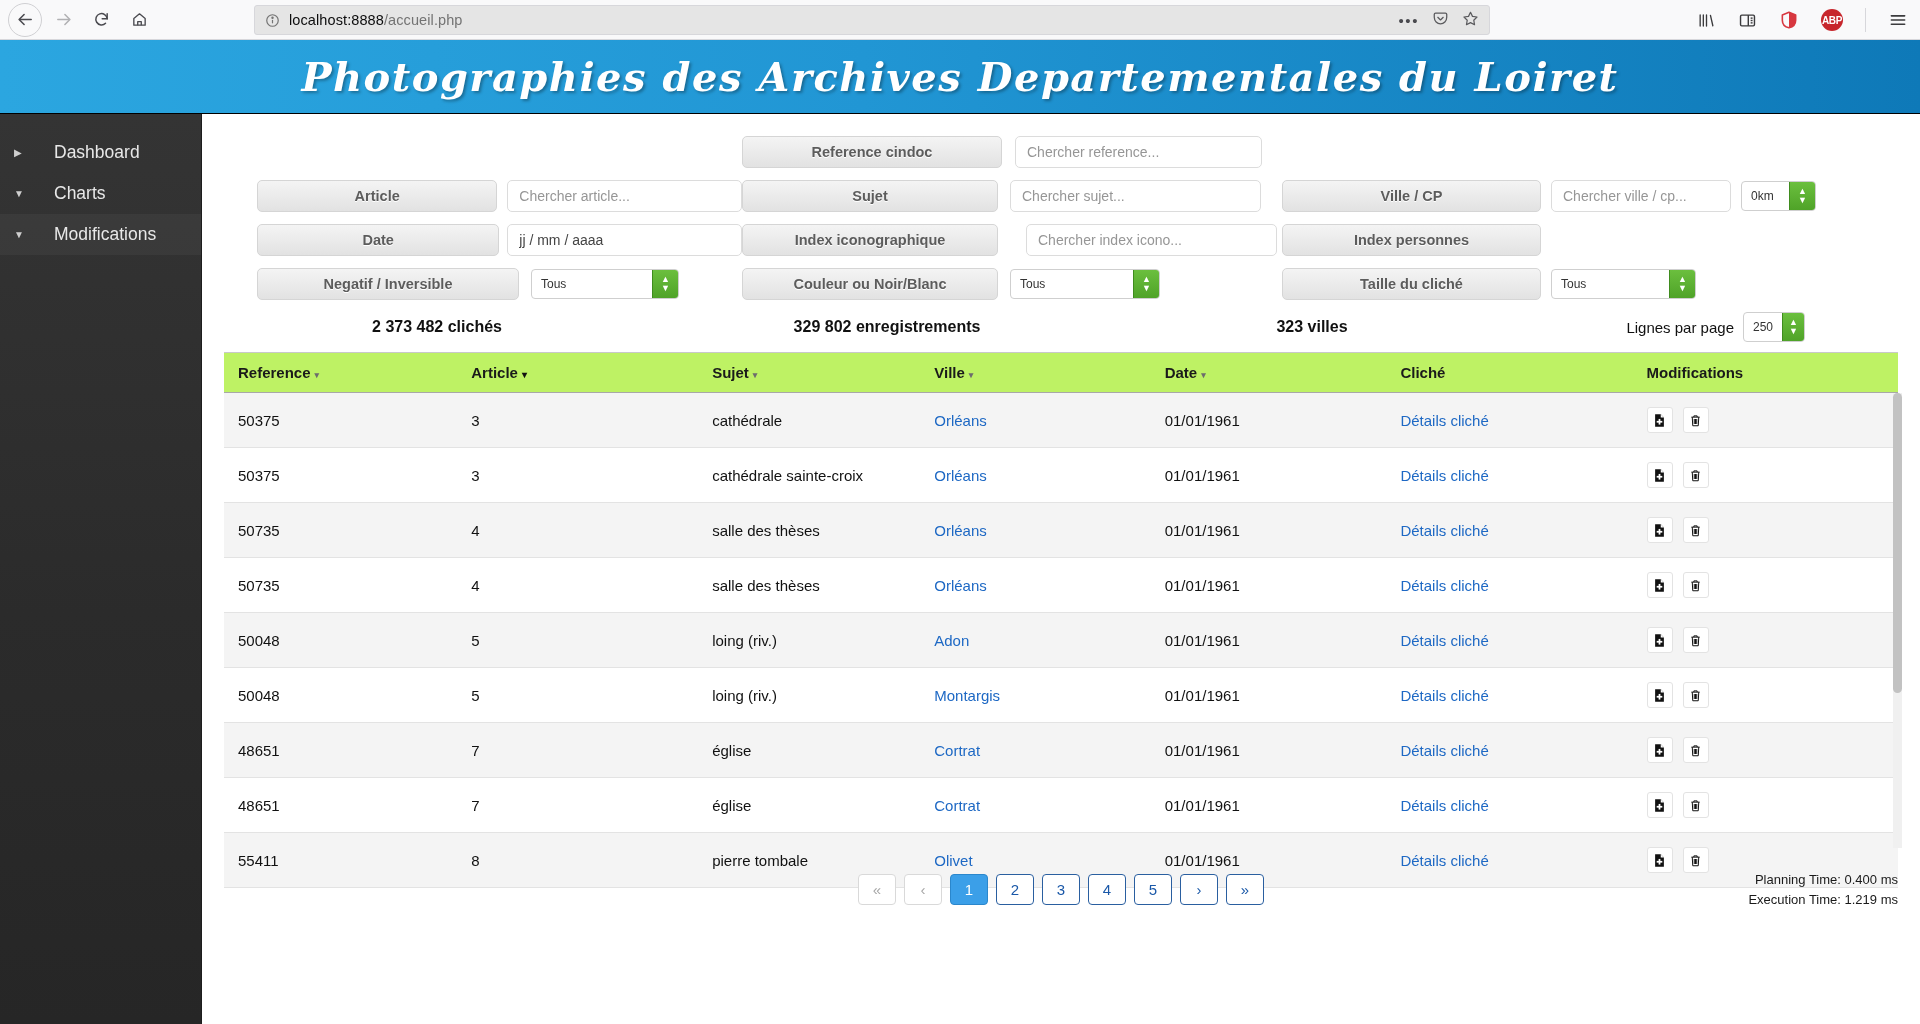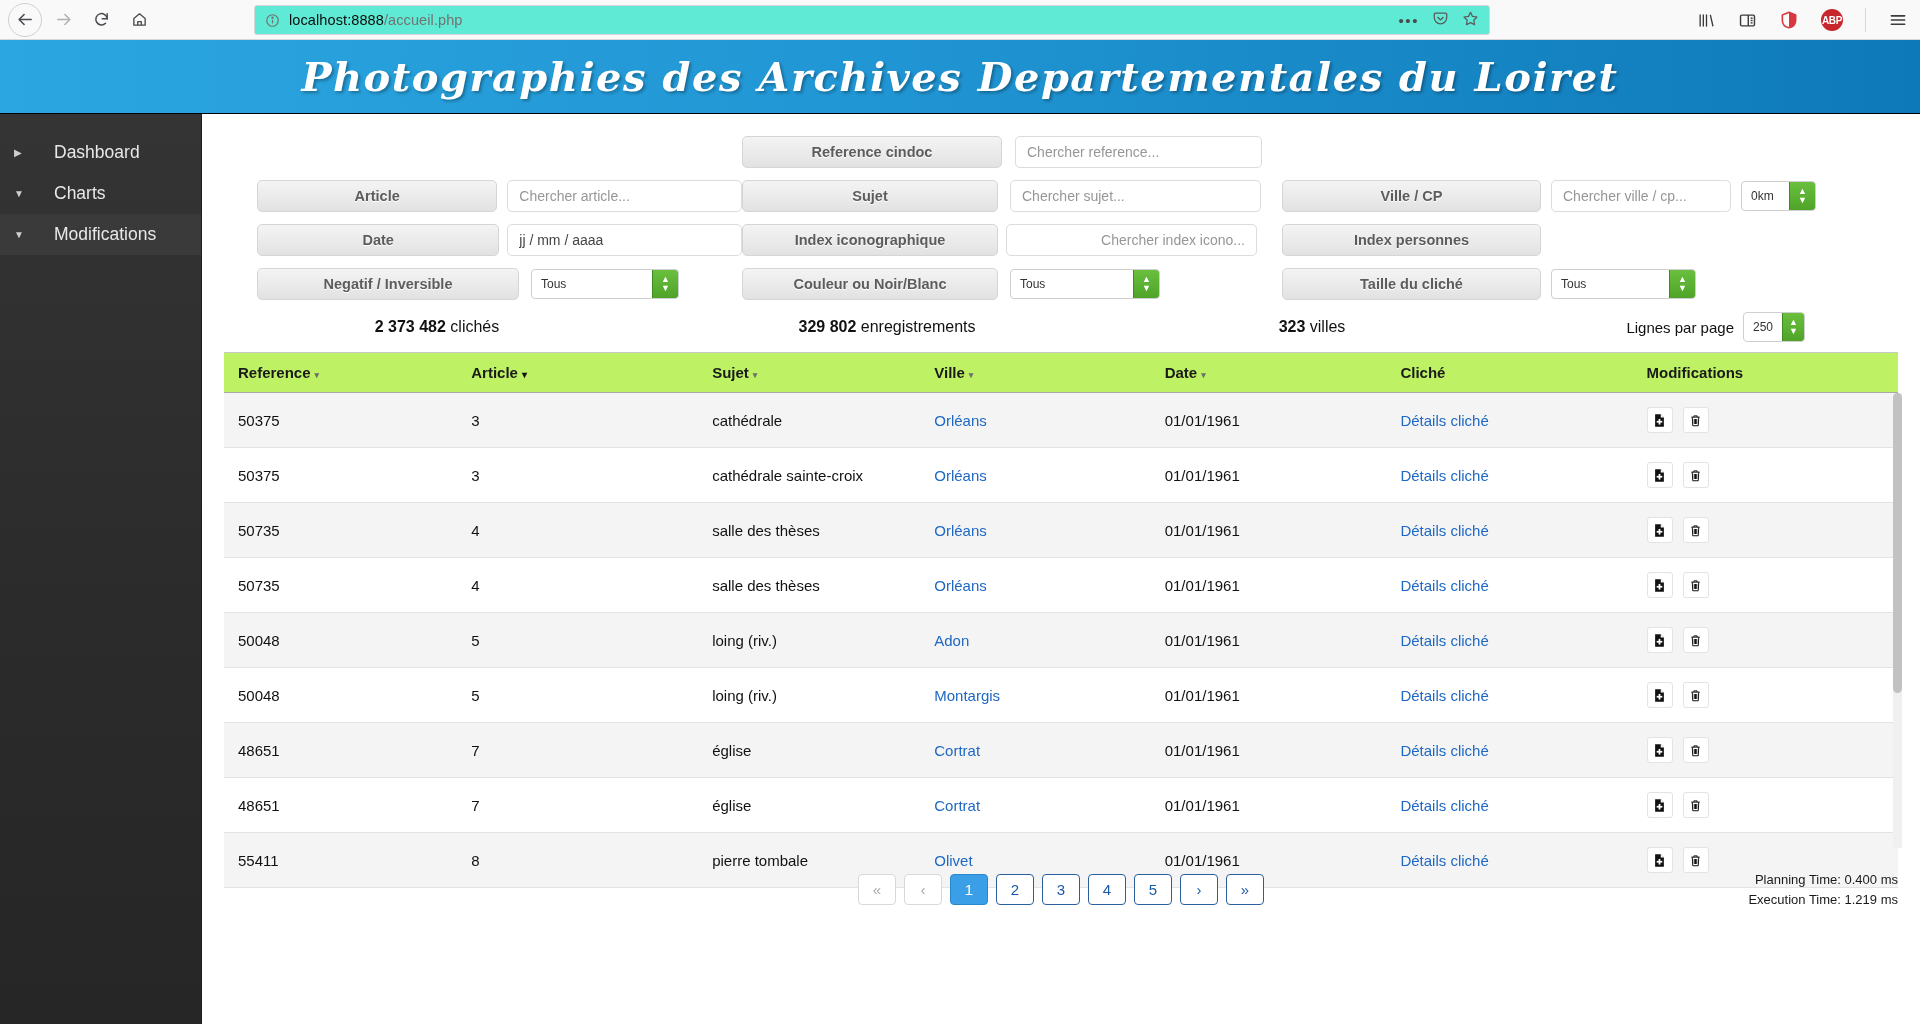--- a/index.html
+++ b/index.html
@@ -22,21 +22,21 @@
     width: 34px; height: 34px; border-radius: 50%;
     display: flex; align-items: center; justify-content: center;
     color: #4a4a4f;
   }
   .nav-btn.back { border: 1px solid #d0d0d3; }
   .nav-btn.fwd { color: #b1b1b3; }
   .nav-btn svg { display: block; }
 
   .urlbar {
     position: absolute; left: 254px; right: 430px; top: 5px;
-    height: 30px; background: #5eead4;
+    height: 30px; background: #e5e5e5;
     border: 1px solid #d7d7db; border-radius: 3px;
     display: flex; align-items: center; padding: 0 10px;
   }
   .urlbar .info-ico { margin-right: 9px; color: #737373; display:flex; }
   .urltext { font-size: 14.5px; color: #0c0c0d; letter-spacing: .1px; }
   .urltext .dim { color: #737373; }
   .urlbar-right { margin-left: auto; display: flex; align-items: center; gap: 13px; color: #5a5a5d; }
   .dots { letter-spacing: 1.6px; font-size: 15px; color: #4a4a4f; line-height: 1; }
 
   .toolbar-icons {
@@ -121,21 +121,21 @@
     border-left: 1px solid #3f8c1e;
     color: #fff; font-size: 9px; line-height: 1.05;
     display: flex; flex-direction: column;
     align-items: center; justify-content: center;
   }
 
   
   .stats { display: flex; align-items: center; height: 42px; font-size: 16px; }
   .stat { text-align: center; color: #111; }
   .stat b { font-weight: bold; }
-  .stat .unit { font-weight: normal; }
+  .stat .unit { font-weight: bold; }
   .s1 { width: 470px; }
   .s2 { width: 430px; }
   .s3 { width: 420px; }
   .lpp {
     margin-left: auto; margin-right: 115px; display: flex;
     align-items: center; gap: 9px; font-size: 15px; color: #111;
   }
 
   
   .tablewrap {
@@ -347,21 +347,21 @@
         </div>
       </div>
 
       <div class="frow">
         <div class="fcol c1">
           <div class="fbtn" style="width:262px">Date</div>
           <input class="fin" style="width: 252px; margin-left: 8px;" value="jj / mm / aaaa">
         </div>
         <div class="fcol c2">
           <div class="fbtn" style="width:256px">Index iconographique</div>
-          <input class="fin" style="width: 251px; margin-left: 8px; text-align: right;" placeholder="Chercher index icono...">
+          <input class="fin" style="width: 251px; margin-left: 28px;" placeholder="Chercher index icono...">
         </div>
         <div class="fcol c3">
           <div class="fbtn" style="width:259px">Index personnes</div>
         </div>
       </div>
 
       <div class="frow">
         <div class="fcol c1">
           <div class="fbtn" style="width:262px">Negatif / Inversible</div>
           <div class="sel" style="width:148px;margin-left:12px">

